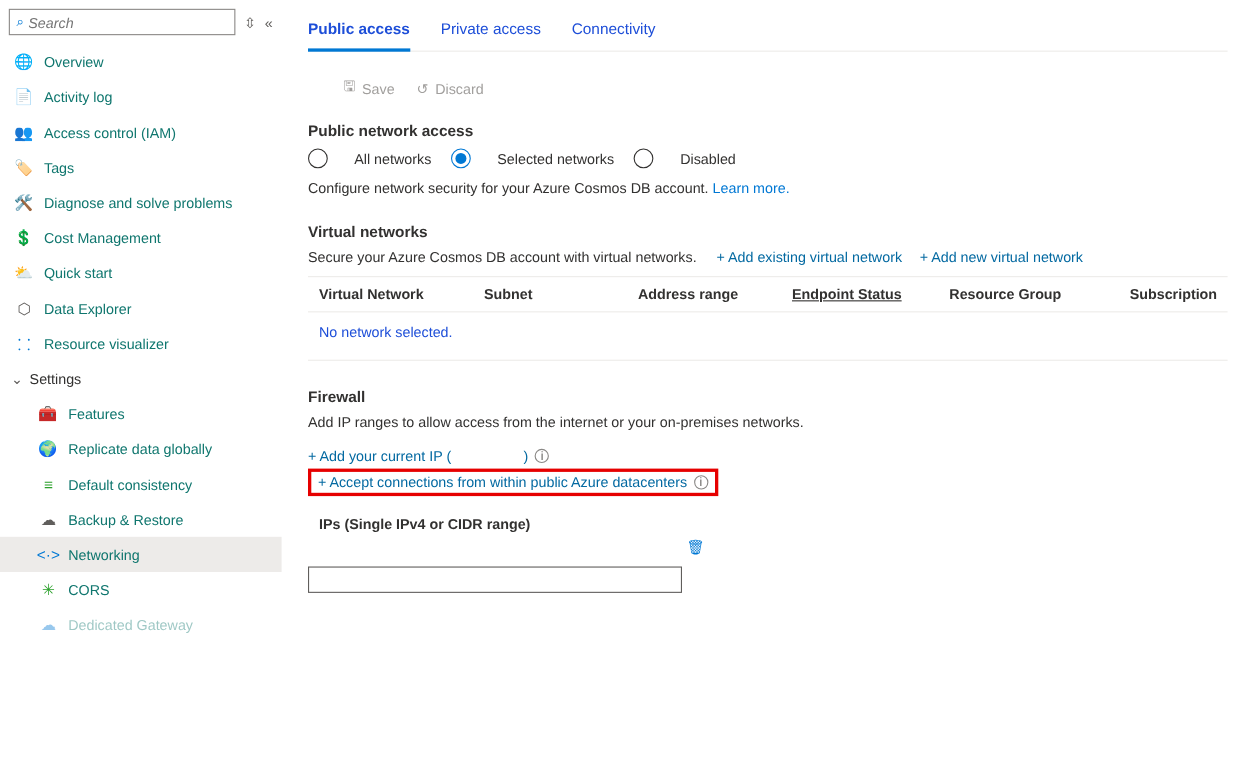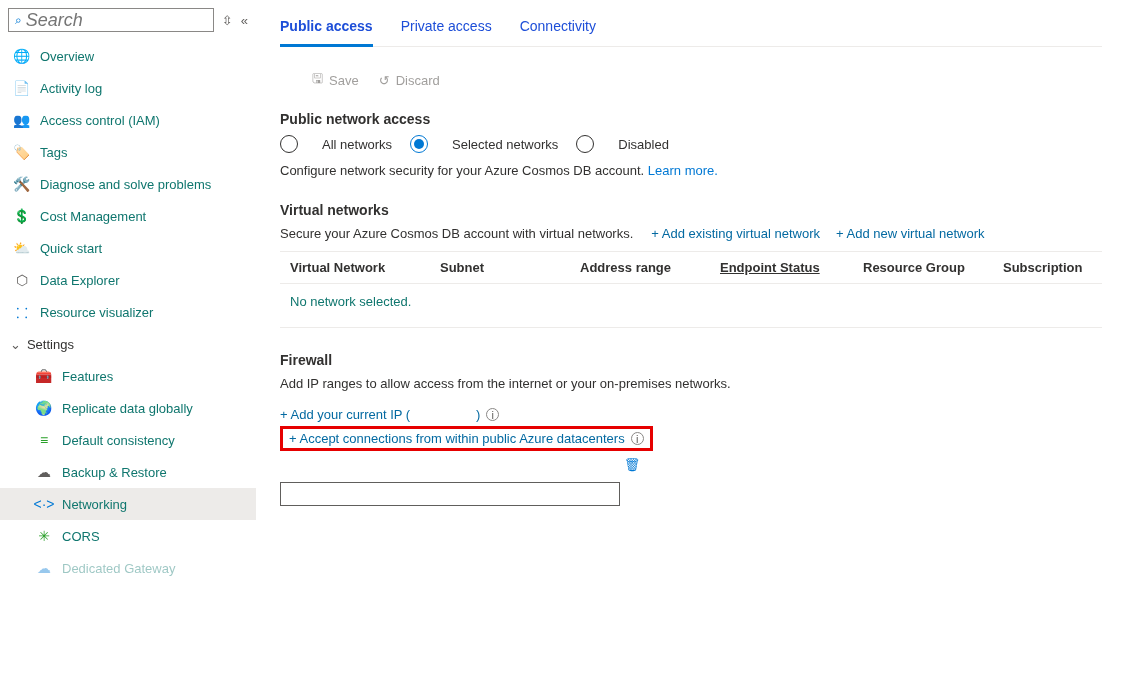--- a/index.html
+++ b/index.html
@@ -32,21 +32,21 @@
   height: 24px;
   display: flex;
   align-items: center;
   padding: 0 6px;
 }
 .search-wrap .sicon { color: #0078d4; margin-right: 4px; font-size: 12px; }
 .search-wrap input {
   border: none;
   outline: none;
   width: 100%;
-  font-size: 18px;
+  font-size: 13px;
   font-style: italic;
   color: #605e5c;
 }
 .sort-caret, .collapse-caret {
   color: #605e5c;
   cursor: pointer;
 }
 .nav-item {
   display: flex;
   align-items: center;
@@ -150,26 +150,26 @@
   border-bottom: 1px solid #edebe9;
   display: flex;
   padding: 8px 10px;
   font-weight: 600;
   font-size: 13px;
 }
 .vhead > div:nth-child(1){width:150px;}
 .vhead > div:nth-child(2){width:140px;}
 .vhead > div:nth-child(3){width:140px;}
 .vhead > div:nth-child(4){width:143px;text-decoration:underline;}
-.vhead > div:nth-child(5){width:140px;}
+.vhead > div:nth-child(5){width:164px;}
 .vhead > div:nth-child(6){flex:1;}
 .vempty {
   padding: 10px 10px 18px 10px;
   border-bottom: 1px solid #edebe9;
-  color: #0f766e;
+  color: #1d4ed8;
 }
 .firewall-links { margin-top: 16px; }
 .firewall-links .row { display:flex; align-items:center; gap:6px; margin:4px 0;}
 .accept-box {
   border: 3px solid #e60000;
   padding: 2px 6px;
   display: inline-flex;
   align-items: center;
   gap:6px;
 }
@@ -334,18 +334,19 @@
       <span class="info-icon">i</span>
     </div>
     <div class="row">
       <span class="accept-box">
         <span class="plus">+ Accept connections from within public Azure datacenters</span>
         <span class="info-icon">i</span>
       </span>
     </div>
   </div>
 
+  <div class="ips-label">IPs (Single IPv4 or CIDR range)</div>
   <div class="iprow">
     <div class="val"></div>
     <span class="trash">🗑</span>
   </div>
   <input class="ip-input" type="text" style="">
 </main>
 
 </body></html>

